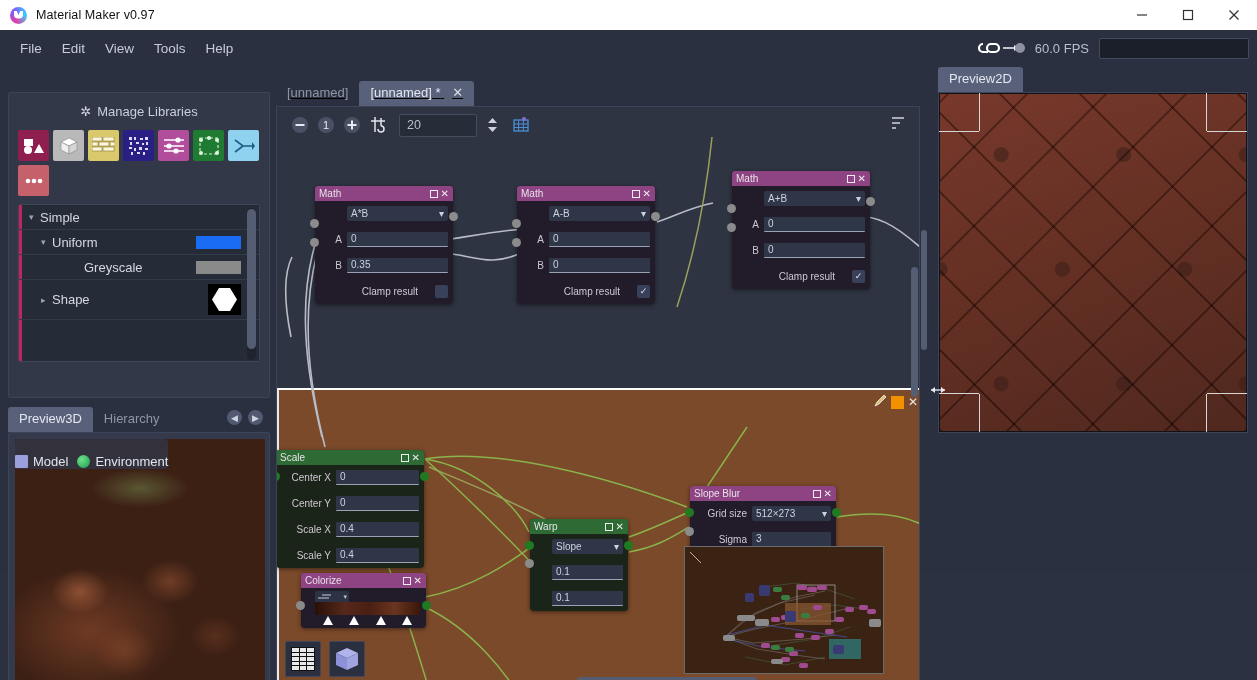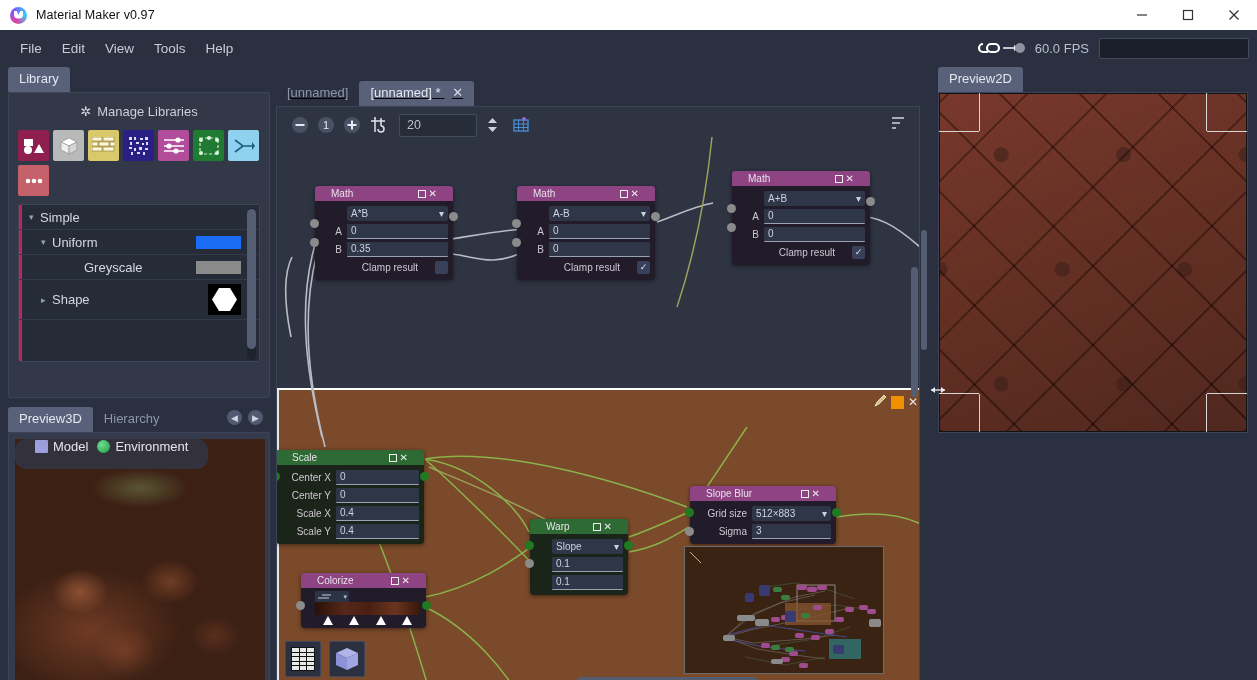--- a/index.html
+++ b/index.html
@@ -131,22 +131,22 @@
     position: absolute; inset: 0;
     background:
       radial-gradient(ellipse 46px 36px at 26% 62%, rgba(190,110,70,.55), transparent 62%),
       radial-gradient(ellipse 46px 36px at 62% 58%, rgba(175,96,58,.45), transparent 62%),
       radial-gradient(ellipse 48px 40px at 44% 86%, rgba(150,80,48,.45), transparent 64%),
       radial-gradient(ellipse 40px 32px at 80% 80%, rgba(130,70,42,.4), transparent 64%),
       radial-gradient(ellipse 70px 28px at 50% 20%, rgba(120,140,80,.5), transparent 70%);
   }
   .p3d-toolbar {
     position: absolute; left: 6px; top: 6px; height: 30px;
-    display: flex; align-items: flex-start; gap: 9px; padding: 0 20px;
-    background: rgba(48,54,70,.82); border-radius: 11px;
+    display: flex; align-items: flex-end; gap: 9px; padding: 0 0;
+    background: rgba(48,54,70,.82); border-radius: 4px;
   }
   .p3d-tool { display: flex; align-items: center; gap: 5px; font-size: 13px; color: #e2e6ef; }
   .cube-ic {
     width: 13px; height: 13px; background: #9ba0dd; border-radius: 1px;
     transform: rotate(0deg);
   }
   .globe-ic { width: 13px; height: 13px; border-radius: 50%; background: radial-gradient(circle at 35% 35%, #6fe08a, #1c9a4b); }
   .p3d-navarrows { position: absolute; right: 7px; top: 4px; display: flex; gap: 6px; }
   .navarrow {
     width: 15px; height: 15px; border-radius: 50%; background: #515a70;
@@ -187,30 +187,30 @@
   .frame-sq { width: 13px; height: 13px; background: #f29100; }
   .frame-x { color: #e8e8e8; font-size: 12px; line-height: 12px; }
 
   
   .node {
     position: absolute; border-radius: 4px; background: #221b29;
     box-shadow: 0 1px 4px rgba(0,0,0,.5);
   }
   .node-head {
     height: 15px; border-radius: 3px 3px 0 0; display: flex; align-items: center;
-    padding: 0 16px; font-size: 10px; color: #e6e2ea;
+    padding: 0 4px; font-size: 10px; color: #e6e2ea;
   }
   .node.purple .node-head { background: #8e4383; }
   .node.green  .node-head { background: #2e6b34; }
   .node.green { background: #1b2418; }
   .node-head-btns { margin-left: auto; display: flex; gap: 3px; align-items: center; color: #eee; }
   .hb-sq { width: 8px; height: 8px; border: 1.3px solid #eee; }
   .hb-x { font-size: 10px; line-height: 9px; }
   .node-body { padding: 4px 5px 5px 5px; }
-  .nrow { display: flex; align-items: center; height: 16px; margin-bottom: 2px; }
+  .nrow { display: flex; align-items: center; height: 16px; margin-bottom: 10px; }
   .nrow:last-child { margin-bottom: 0; justify-content: flex-end; }
   .nlabel { font-size: 10px; color: #cfc7d4; text-align: right; margin-right: 5px; }
   .nselect {
     flex: 1; height: 15px; background: #2f3647; border-radius: 2px;
     color: #cdd2df; font-size: 10px; display: flex; align-items: center;
     padding: 0 4px; justify-content: space-between;
   }
   .nfield {
     flex: 1; height: 15px; background: #2f3647; border-bottom: 1px solid #9aa2b6;
     color: #cdd2df; font-size: 10px; display: flex; align-items: center; padding: 0 4px;
@@ -365,23 +365,20 @@
         <circle cx="43" cy="8" r="5" fill="#8c92a0"></circle>
       </svg>
     </div>
     <div class="fps">60.0 FPS</div>
     <div class="progressbox"></div>
   </div>
 
   <div class="left-col">
 
     <div class="library-panel">
-      <div class="panel-tabbar">
-        <div class="tab active">Library</div>
-      </div>
       <div class="lib-body">
 
         <div class="manage-row">
           <span class="gear">✲</span>
           <span>Manage Libraries</span>
         </div>
 
         <div class="lib-icons">
           <div class="lib-ic" style="background:#8e1f4f">
             <svg width="22" height="16" viewBox="0 0 22 16">
@@ -755,21 +752,21 @@
             <span>Slope Blur</span>
             <span class="node-head-btns">
               <span class="hb-sq"></span>
               <span class="hb-x">✕</span>
             </span>
           </div>
           <div class="node-body">
             <div class="nrow">
               <span class="nlabel" style="width:52px">Grid size</span>
               <span class="nselect">
-                <span>512×883</span>
+                <span>512×273</span>
                 <span>▾</span>
               </span>
             </div>
             <div class="nrow">
               <span class="nlabel" style="width:52px">Sigma</span>
               <span class="nfield">3</span>
             </div>
           </div>
           <span class="port green" style="left:-5px; top:22px"></span>
           <span class="port grey" style="left:-5px; top:41px"></span>

